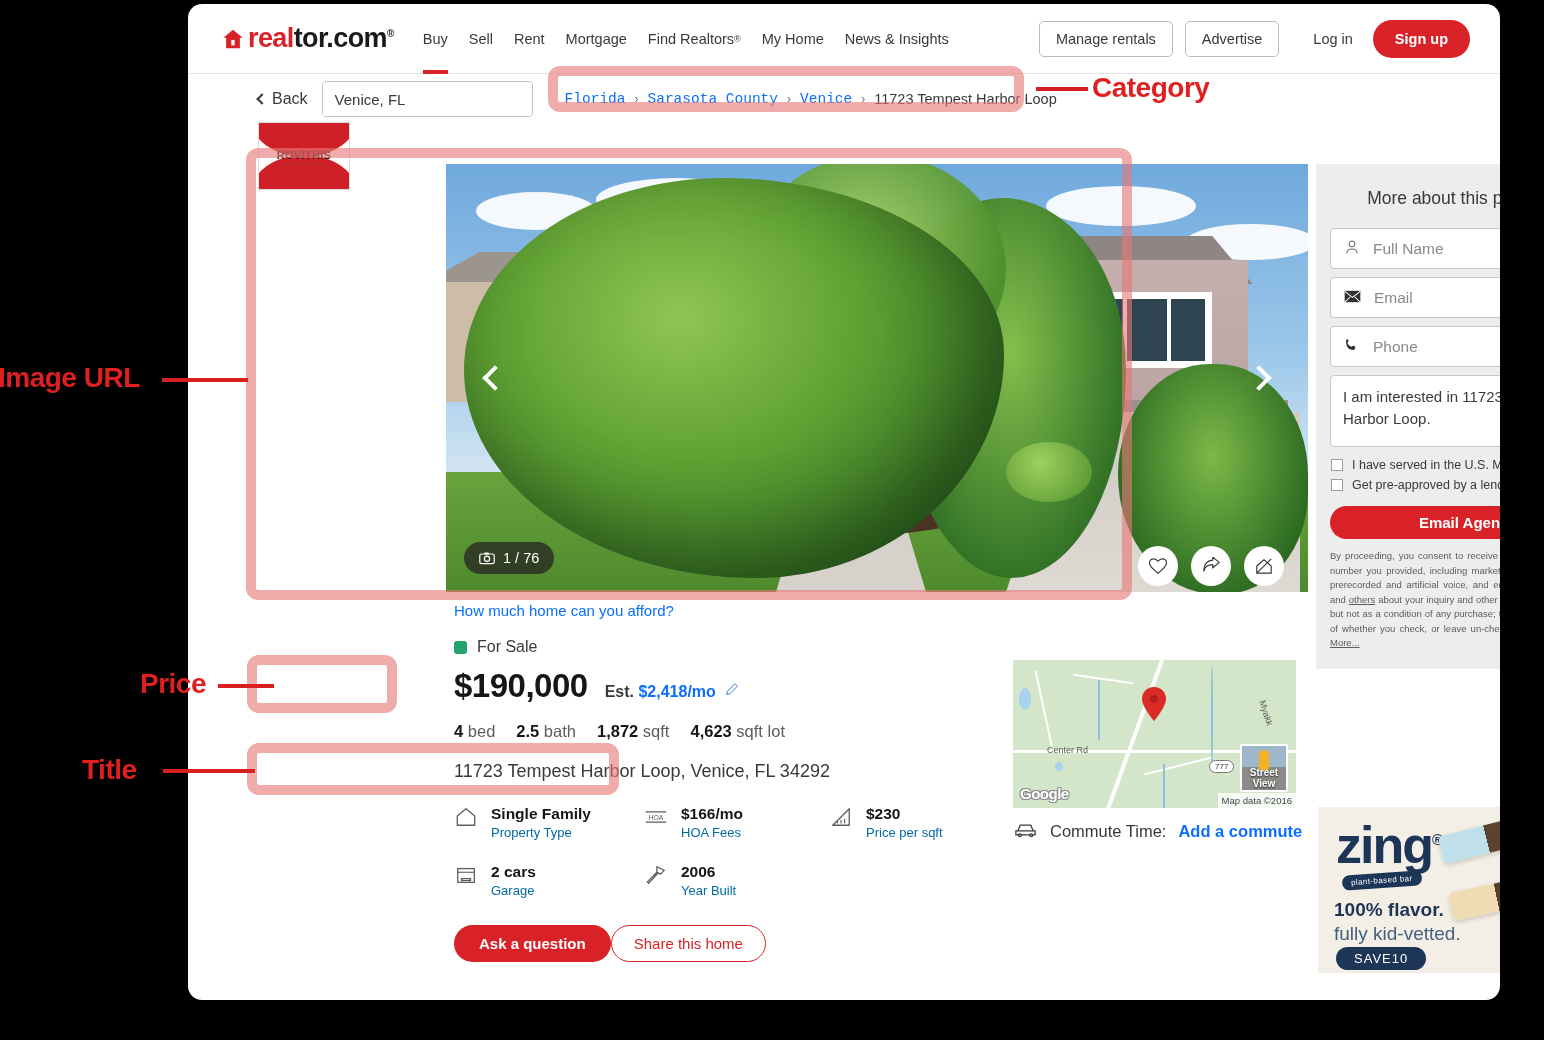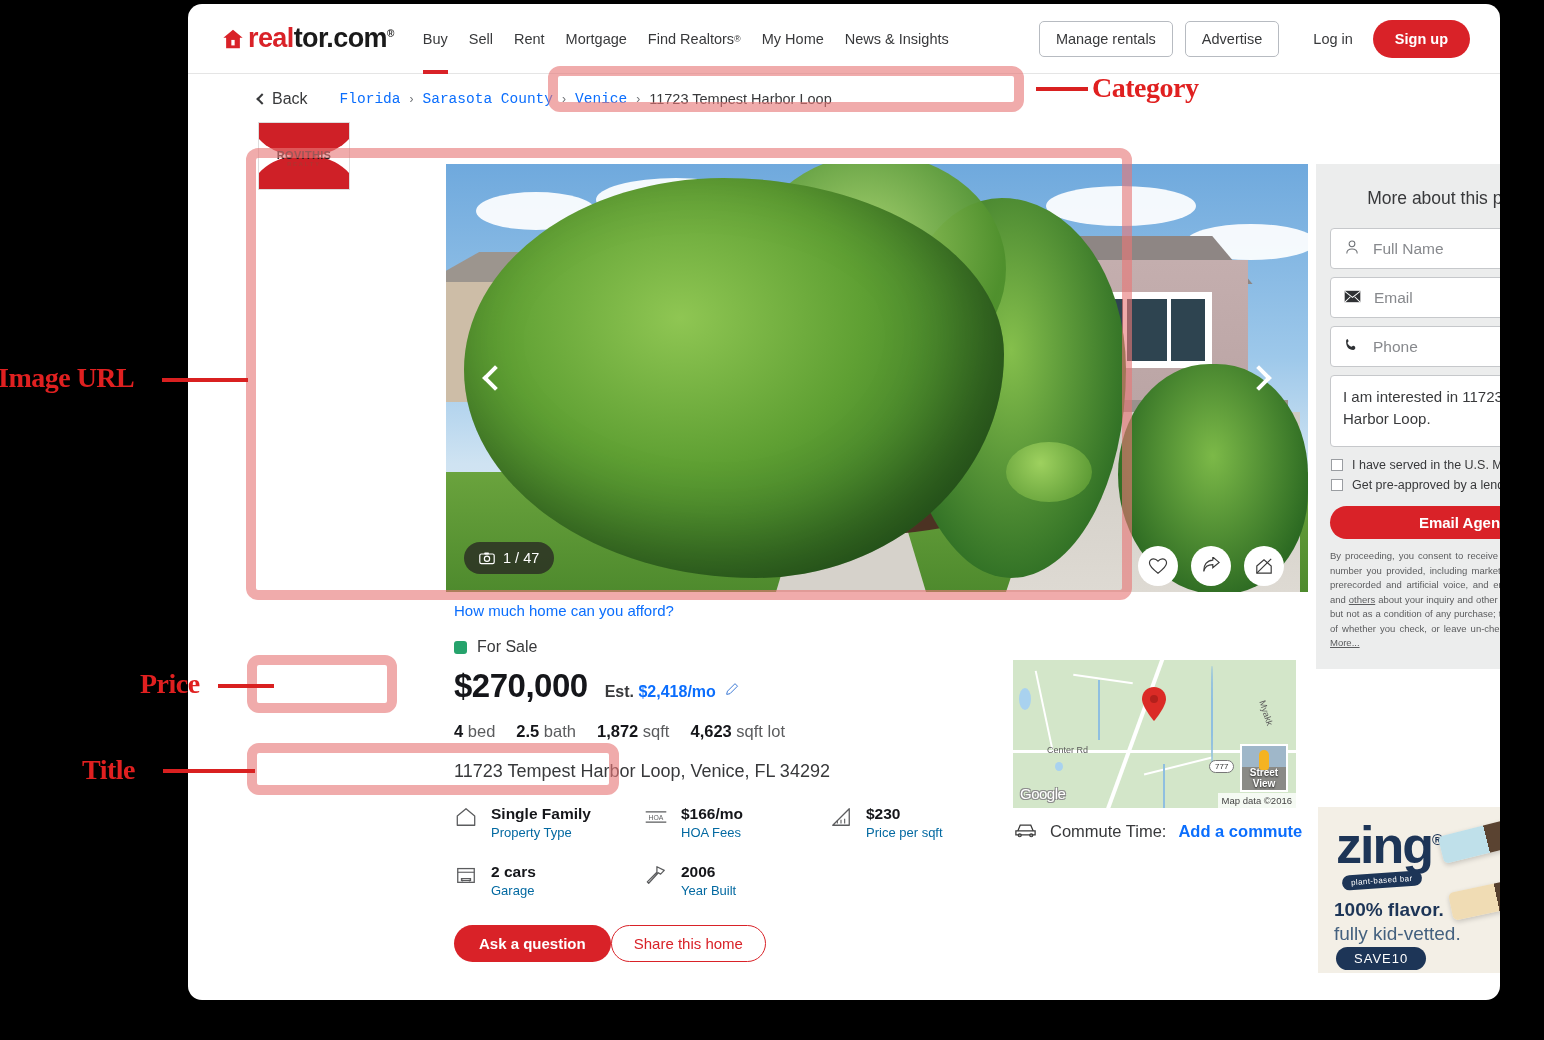--- a/index.html
+++ b/index.html
@@ -270,21 +270,21 @@
   .m-water { position: absolute; background: #a9d2ef; border-radius: 50%; }
   .m-pin {
     position: absolute; left: 128px; top: 27px; width: 26px; height: 34px;
   }
   .m-label { position: absolute; font-size: 9px; color: #5a5a5a; }
   .m-shield {
     position: absolute; left: 196px; top: 100px; border: 1px solid #777; border-radius: 7px;
     background: #fff; font-size: 8px; color: #333; padding: 1px 5px;
   }
   .m-google {
-    position: absolute; left: 7px; bottom: 6px; font-size: 15px; font-weight: 400;
+    position: absolute; left: 7px; bottom: 6px; font-size: 15px; font-weight: 700;
     color: #fff; letter-spacing: -.5px;
     text-shadow: -1px -1px 0 #8d8d8d, 1px -1px 0 #8d8d8d, -1px 1px 0 #8d8d8d, 1px 1px 0 #8d8d8d;
   }
   .m-credit {
     position: absolute; right: 0; bottom: 0; background: rgba(255,255,255,.78);
     font-size: 9.5px; color: #444; padding: 2px 4px;
   }
   .m-sv {
     position: absolute; right: 8px; bottom: 16px; width: 48px; height: 48px;
     background: linear-gradient(180deg,#9fb7c9 0 48%, #8a8a86 48% 100%);
@@ -357,21 +357,21 @@
   }
 
   
   .hl {
     position: absolute; border: 10px solid rgba(230,120,120,.62);
     border-radius: 12px; pointer-events: none; z-index: 40;
   }
   .ann-label {
     position: absolute; color: #e02020; font-weight: 700; font-size: 28px;
     letter-spacing: -.5px; z-index: 41; white-space: nowrap;
-    font-family: Liberation Serif, serif;
+    font-family: Liberation Sans, sans-serif;
   }
   .ann-line { position: absolute; background: #d92020; height: 4px; z-index: 41; }
 </style>
 </head>
 <body>
 
 <div id="stage">
 
   <div class="page-card">
 
@@ -418,20 +418,24 @@
         <button class="signup-btn">Sign up</button>
       </div>
     </div>
 
     <div class="subbar">
       <div class="back-btn">
         <span class="chev-left"></span>
         <span>Back</span>
       </div>
 
+      <div class="search-wrap">
+        <input class="search-input" value="Venice, FL" style="">
+
+      </div>
 
       <div class="breadcrumb">
         <span class="bc-link">Florida</span>
         <span class="bc-sep">›</span>
         <span class="bc-link">Sarasota County</span>
         <span class="bc-sep">›</span>
         <span class="bc-link">Venice</span>
         <span class="bc-sep">›</span>
         <span class="bc-last">11723 Tempest Harbor Loop</span>
       </div>
@@ -481,21 +485,21 @@
       <div class="hero-arrow right">
           <span class="glyph"></span>
         </div>
 
       <div class="photo-count">
         <svg width="16" height="14" viewBox="0 0 20 16">
             <rect x="1" y="3" width="18" height="12" rx="2" stroke="#fff" stroke-width="1.5" fill="none"></rect>
             <circle cx="10" cy="9" r="3.3" stroke="#fff" stroke-width="1.5" fill="none"></circle>
             <rect x="6.5" y="1" width="6" height="2.5" rx="1" fill="#fff"></rect>
           </svg>
-        <span>1 / 47</span>
+        <span>1 / 76</span>
       </div>
 
       <div class="hero-actions">
         <div class="round-btn">
           <svg width="20" height="18" viewBox="0 0 22 20">
               <path d="M11 18C5 13.5 1.5 10.6 1.5 6.8 1.5 4 3.6 2 6.2 2c1.7 0 3.3.9 4.8 2.7C12.5 2.9 14.1 2 15.8 2c2.6 0 4.7 2 4.7 4.8C20.5 10.6 17 13.5 11 18z" stroke="#3a3a3a" stroke-width="1.3" fill="none"></path>
             </svg>
         </div>
         <div class="round-btn">
           <svg width="20" height="18" viewBox="0 0 22 20">
@@ -512,21 +516,21 @@
     </div>
 
     <div class="afford-link">How much home can you afford?</div>
 
     <div class="forsale">
       <span class="dot"></span>
       <span>For Sale</span>
     </div>
 
     <div class="price-row">
-      <span class="price">$270,000</span>
+      <span class="price">$190,000</span>
       <span class="est">
         <span>Est.</span>
         <span class="blue">$2,418/mo</span>
         <span class="pencil">
           <svg width="15" height="15" viewBox="0 0 18 18">
               <path d="M2 14.5 3 11 12 2l3 3-9 9-3.9.9z" stroke="#3e7bd6" stroke-width="1.2" fill="none"></path>
             </svg>
         </span>
       </span>
     </div>

